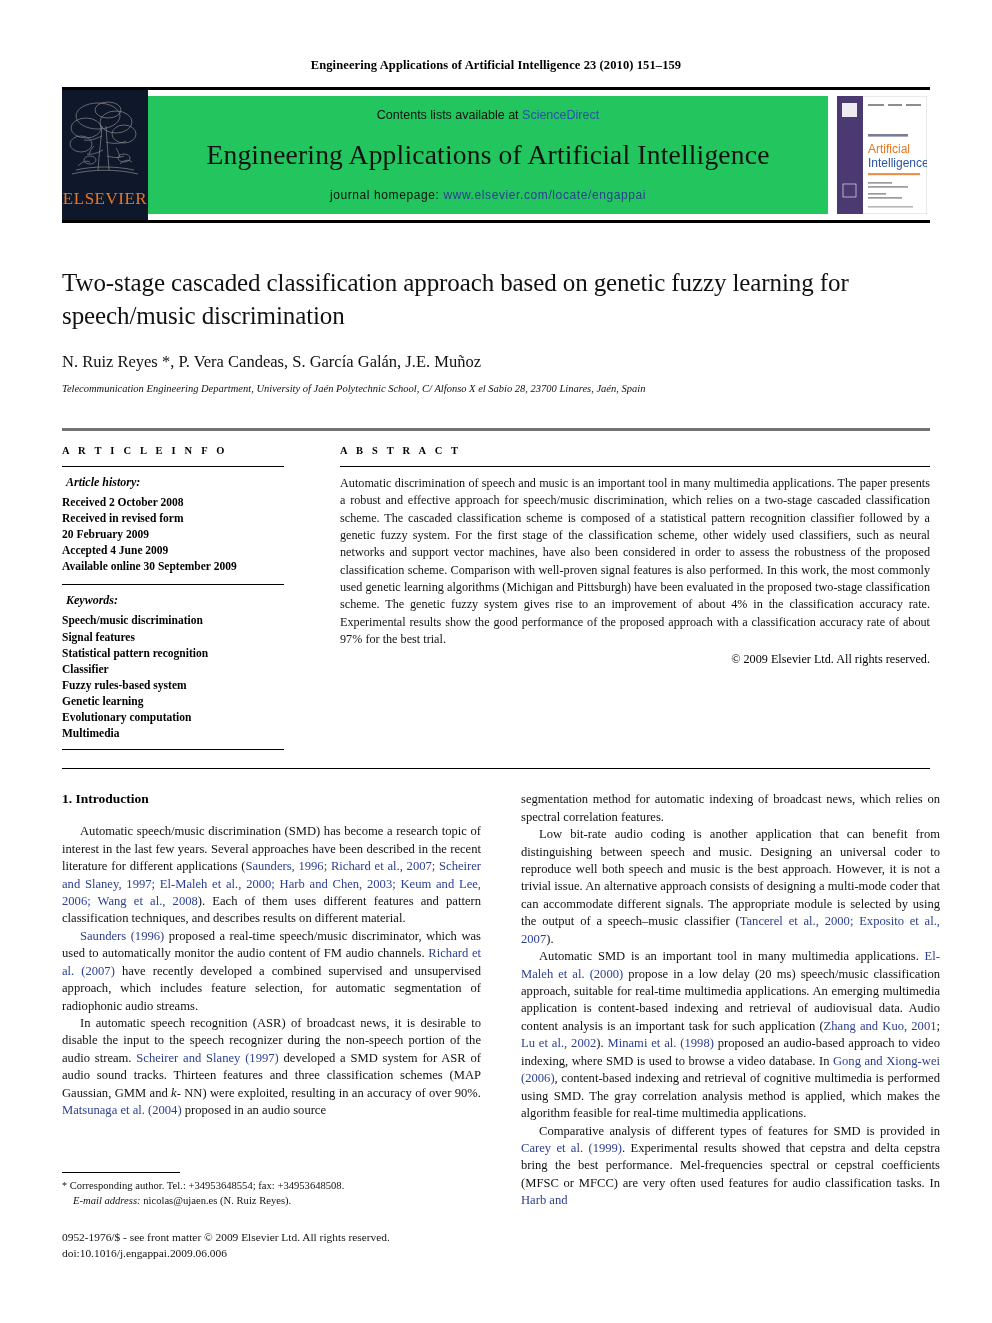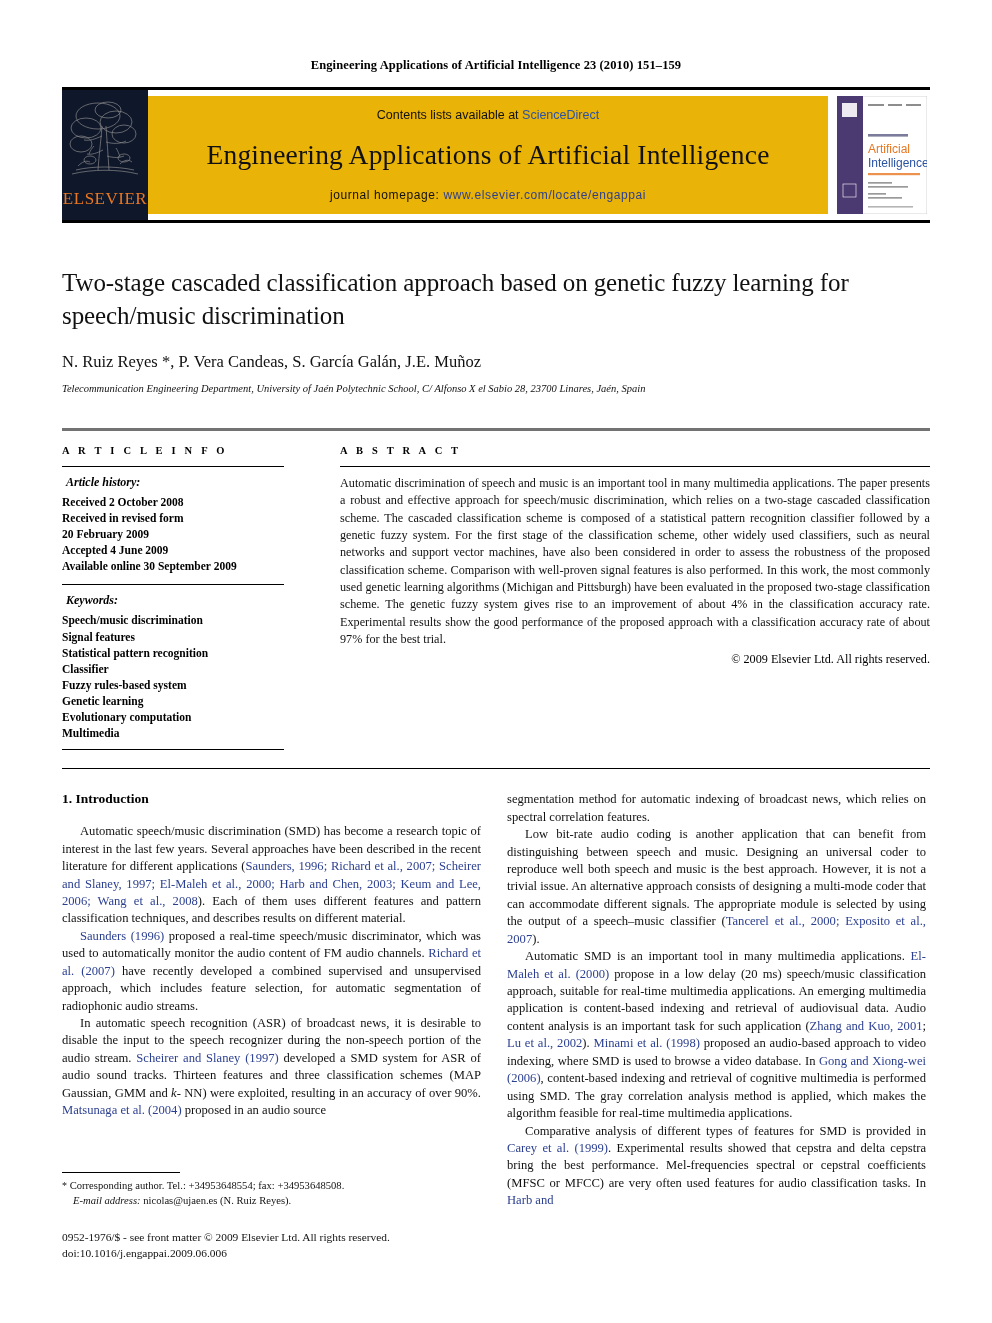--- a/index.html
+++ b/index.html
@@ -50,21 +50,21 @@
     font-family: "Liberation Serif", serif;
     font-size: 17px;
     letter-spacing: 0.5px;
     color: #E87722;
     font-weight: normal;
     margin-top: 1px;
     white-space: nowrap;
   }
   .banner {
     flex: 1 1 auto;
-    background: #eab308;
+    background: #22c55e;
     display: flex;
     flex-direction: column;
     align-items: center;
     justify-content: space-between;
     padding: 12px 0 12px 0;
     margin: 6px 0 6px 0;
   }
   .contents-line {
     font-family: "Liberation Sans", sans-serif;
     font-size: 12.5px;
@@ -183,21 +183,21 @@
   }
 
   
   .body-rule {
     margin: 18px 62px 0 62px;
     border-top: 1px solid #000;
   }
   .body-cols {
     margin: 22px 62px 0 62px;
     display: flex;
-    gap: 26px;
+    gap: 40px;
   }
   .bcol { width: 419px; flex: 0 0 419px; }
   .sec-title {
     font-family: "Liberation Serif", serif;
     font-weight: bold;
     font-size: 13.5px;
     margin: 0 0 16px 0;
   }
   .para {
     font-family: "Liberation Serif", serif;

